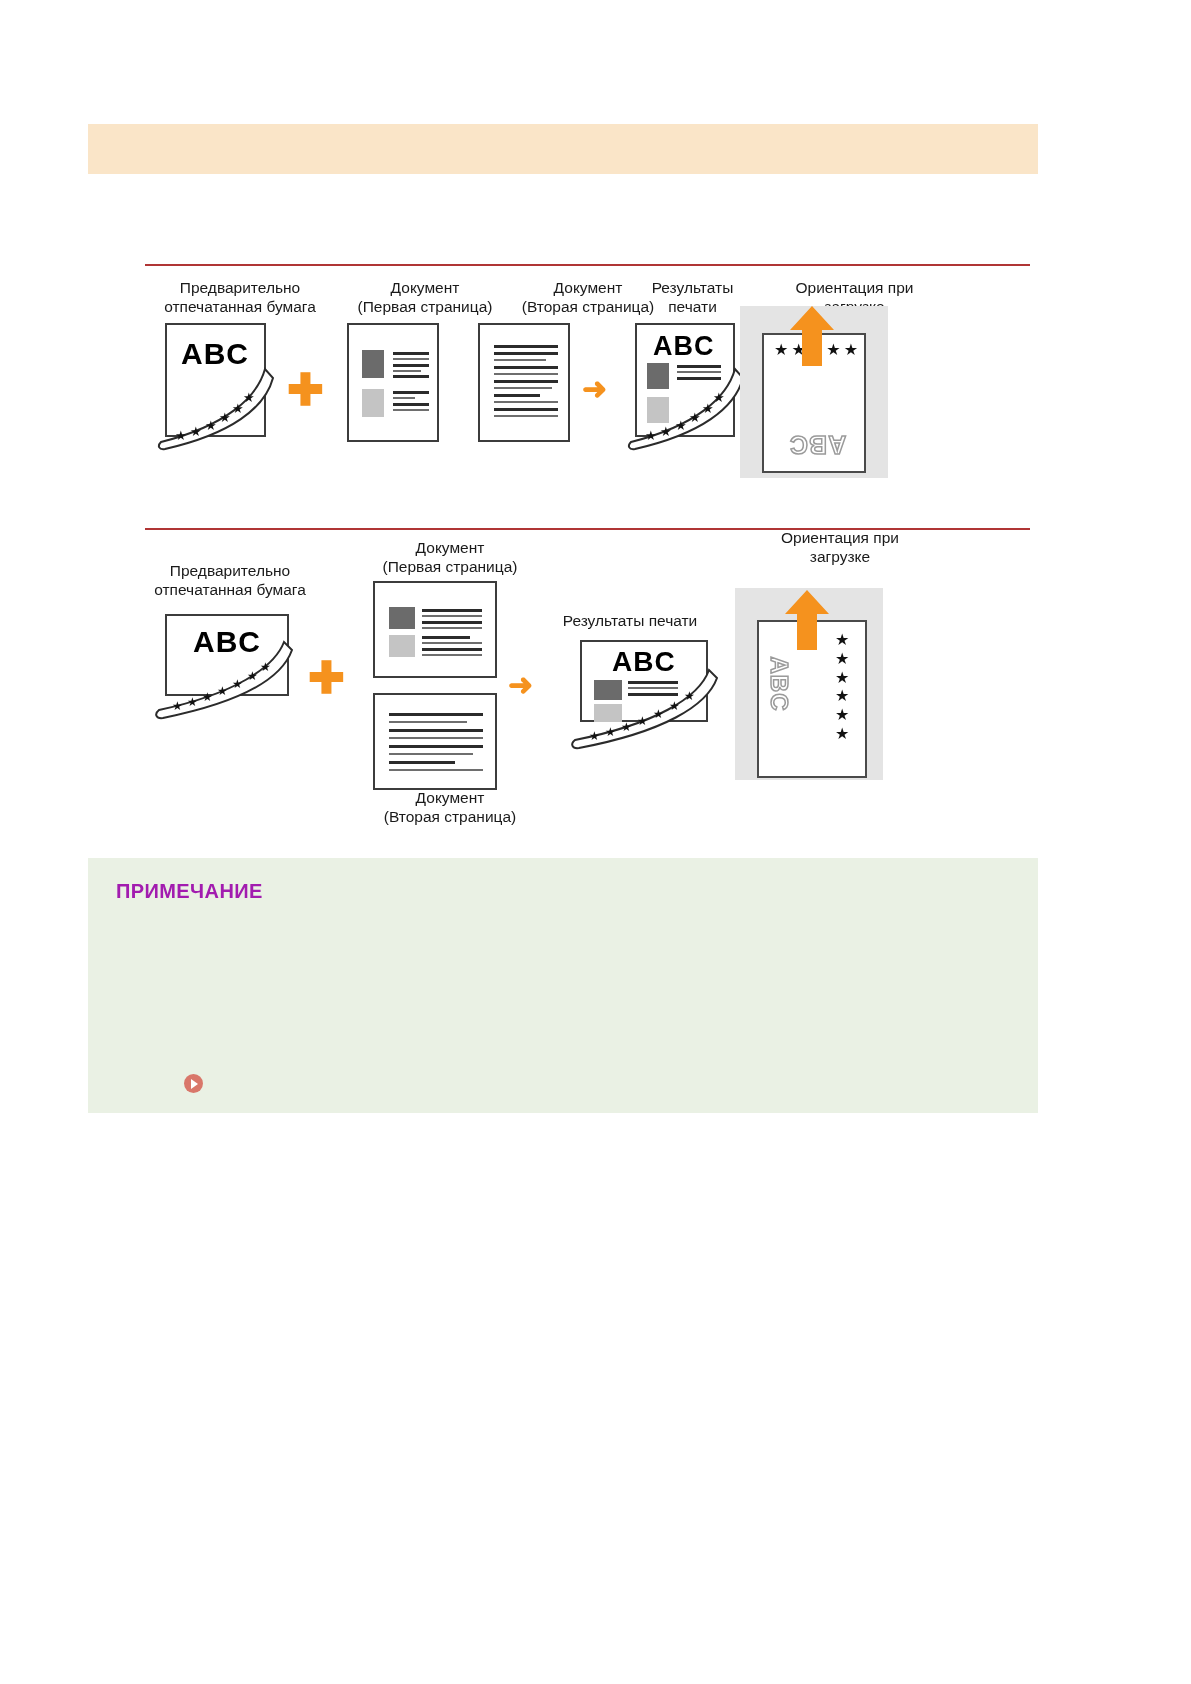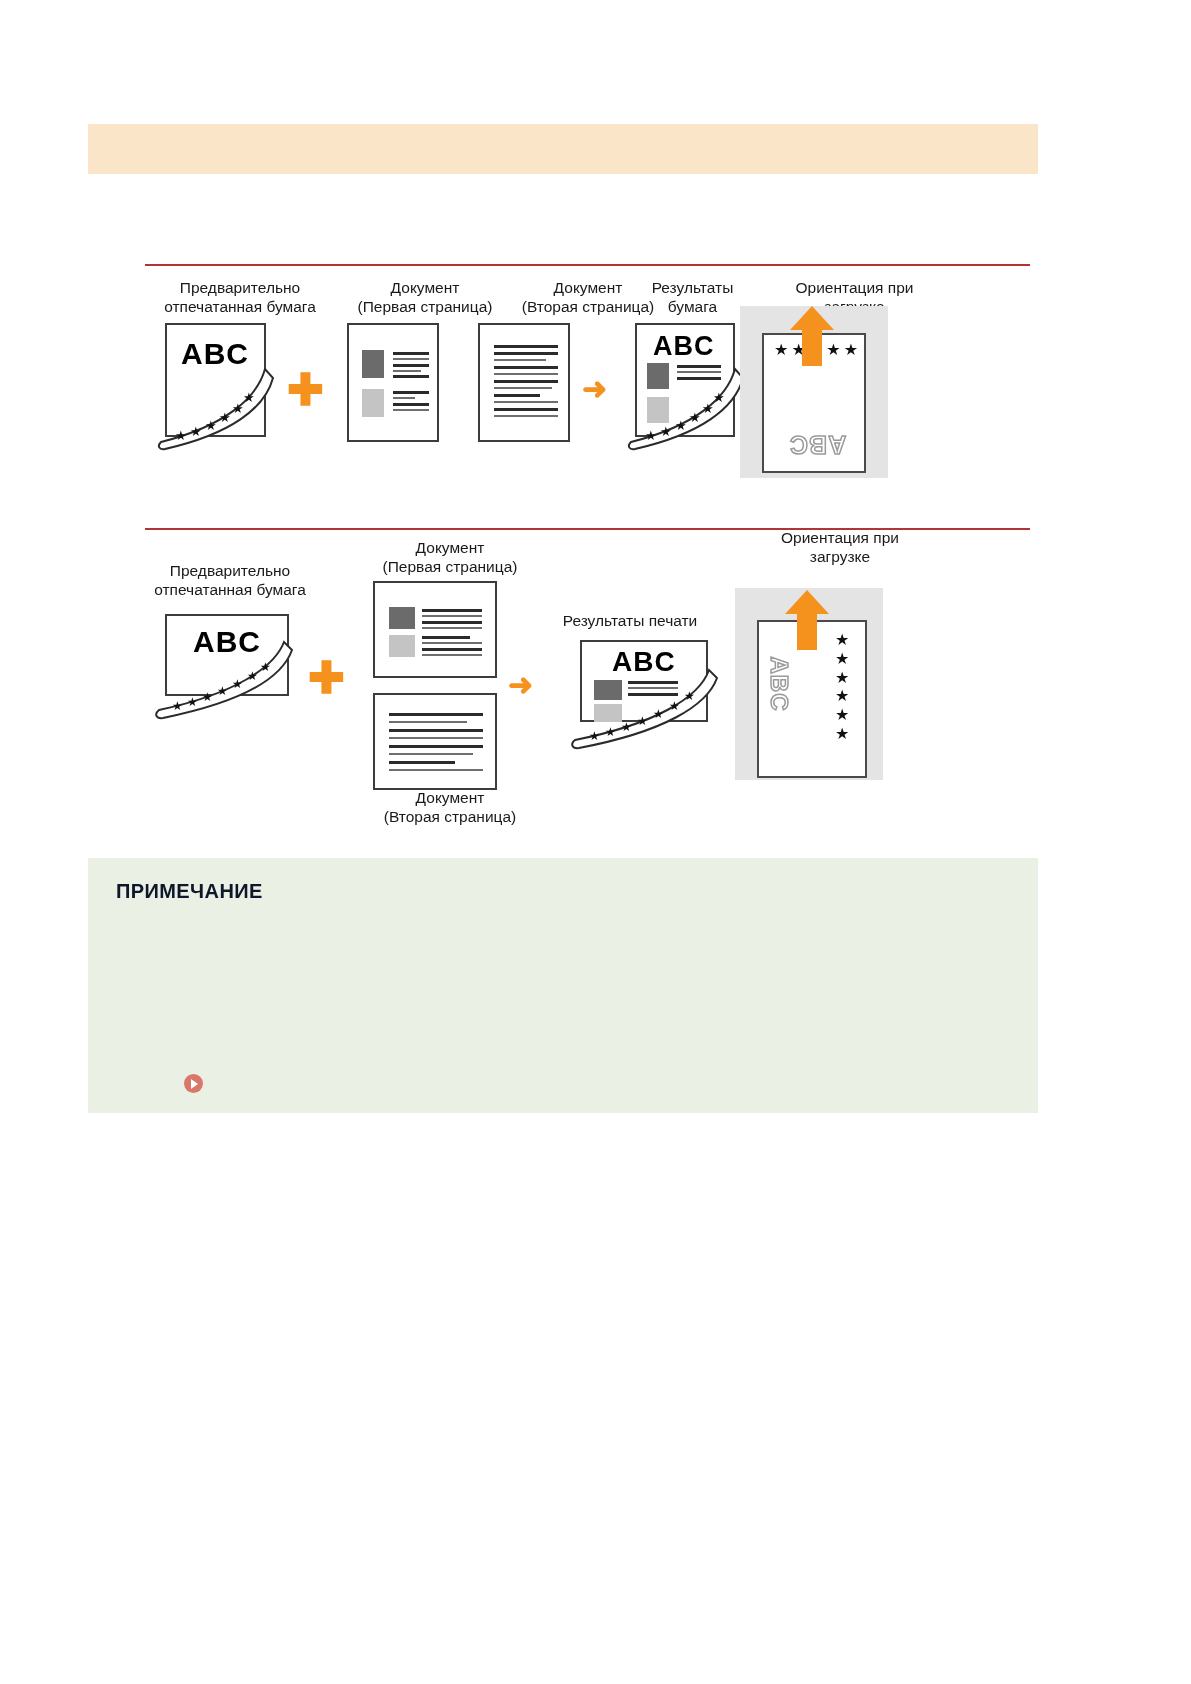--- a/index.html
+++ b/index.html
@@ -142,21 +142,21 @@
     width: 950px;
     height: 255px;
     background: #eaf1e4;
   }
   .note-title {
     position: absolute;
     left: 28px;
     top: 22px;
     font-size: 20px;
     font-weight: bold;
-    color: #0f172a;
+    color: #a21caf;
     letter-spacing: 0.4px;
     text-align: right;
   }
   .note-link-icon {
     position: absolute;
     left: 96px;
     top: 216px;
     width: 19px;
     height: 19px;
     border-radius: 50%;
@@ -184,21 +184,21 @@
   <div class="cap" style="left:0px; top:14px; width:190px;">Предварительно
 отпечатанная бумага</div>
 
   <div class="cap" style="left:180px; top:14px; width:200px;">Документ
 (Первая страница)</div>
 
   <div class="cap" style="left:343px; top:14px; width:200px;">Документ
 (Вторая страница)</div>
 
   <div class="cap" style="left:455px; top:14px; width:185px;">Результаты
-бумага</div>
+печати</div>
 
   <div class="cap" style="left:602px; top:14px; width:215px;">Ориентация при
 загрузке</div>
 
   <div class="page" style="left:20px; top:59px; width:101px; height:114px;">
     <div class="abc-text" style="left:14px; top:12px; font-size:30px;">ABC</div>
   </div>
   <svg style="position:absolute; left:8px; top:100px;" width="125" height="90" viewBox="0 0 125 90">
     <path d="M112 5 C 104 34, 72 62, 8 78 C 4 82, 6 86, 12 85 C 78 70, 112 44, 120 14 Z" fill="#ffffff" stroke="#2b2b2b" stroke-width="2"></path>
     <g fill="#111">

